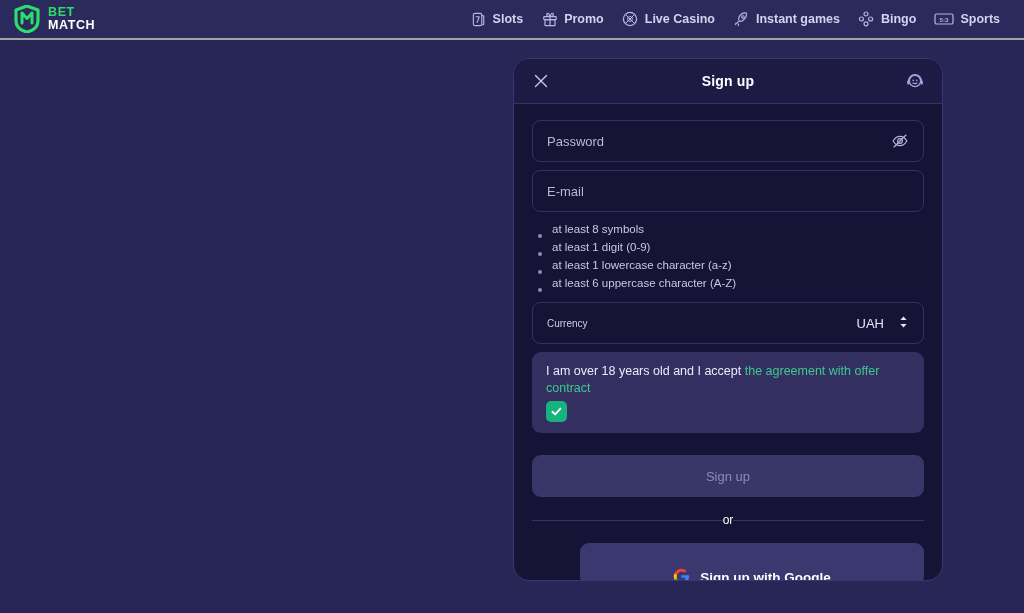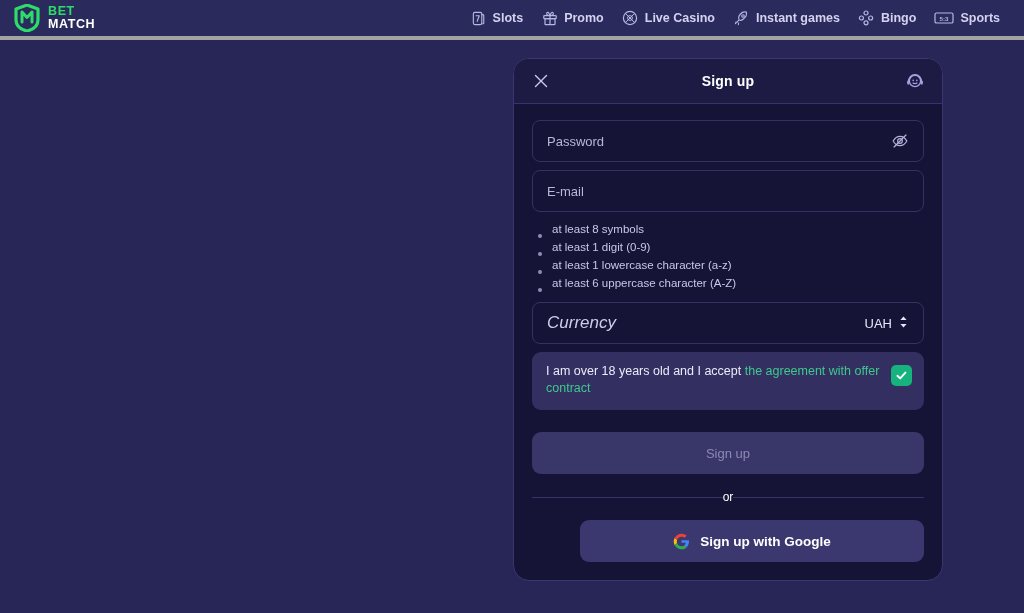--- a/index.html
+++ b/index.html
@@ -15,21 +15,21 @@
     -webkit-font-smoothing: antialiased;
   }
 
   
   .top-header {
     position: absolute;
     top: 0; left: 0;
     width: 1024px;
     height: 40px;
     background: #2b2a5c;
-    border-bottom: 4px solid #a3a3a3;
+    border-bottom: 2px solid #a3a3a3;
     display: flex;
     align-items: center;
     justify-content: space-between;
     padding: 0 14px 0 14px;
   }
   .brand {
     display: flex;
     align-items: center;
     gap: 8px;
   }
@@ -162,40 +162,41 @@
   .select-field {
     height: 42px;
     border: 1px solid #34325f;
     border-radius: 8px;
     display: flex;
     align-items: center;
     padding: 0 14px;
     margin-top: 6px;
     cursor: pointer;
   }
-  .select-field .lbl { font-size: 17px; color: #cfcce9; font-style: italic; }
+  .select-field .lbl { font-size: 10px; color: #cfcce9; }
   .select-field .val {
     margin-left: auto;
     font-size: 13px;
     color: #e7e5f7;
     display: flex;
     align-items: center;
-    gap: 6px;
+    gap: 14px;
   }
 
   .agree-box {
     margin-top: 8px;
     background: #332f60;
     border-radius: 9px;
     padding: 11px 12px 11px 14px;
     display: flex;
     align-items: flex-start;
     gap: 2px;
     min-height: 58px;
     cursor: pointer;
+    flex-direction: column;
   }
   .agree-text {
     font-size: 12.5px;
     line-height: 17px;
     color: #eceafb;
     flex: 1;
     padding-right: 4px;
   }
   .agree-text .link { color: #3ec98e; }
   .checkbox {
@@ -236,21 +237,21 @@
     height: 1px;
     background: #363463;
   }
 
   .google-btn {
     margin-top: 16px;
     height: 42px;
     border-radius: 9px;
     background: #3b3870;
     display: flex;
-    align-items: center;
+    align-items: flex-end;
     justify-content: center;
     gap: 10px;
     font-size: 13.5px;
     font-weight: bold;
     color: #ffffff;
     cursor: pointer;
     margin-left: 48px;
   }
   .g-logo { width: 17px; height: 17px; display: block; }
 </style>

